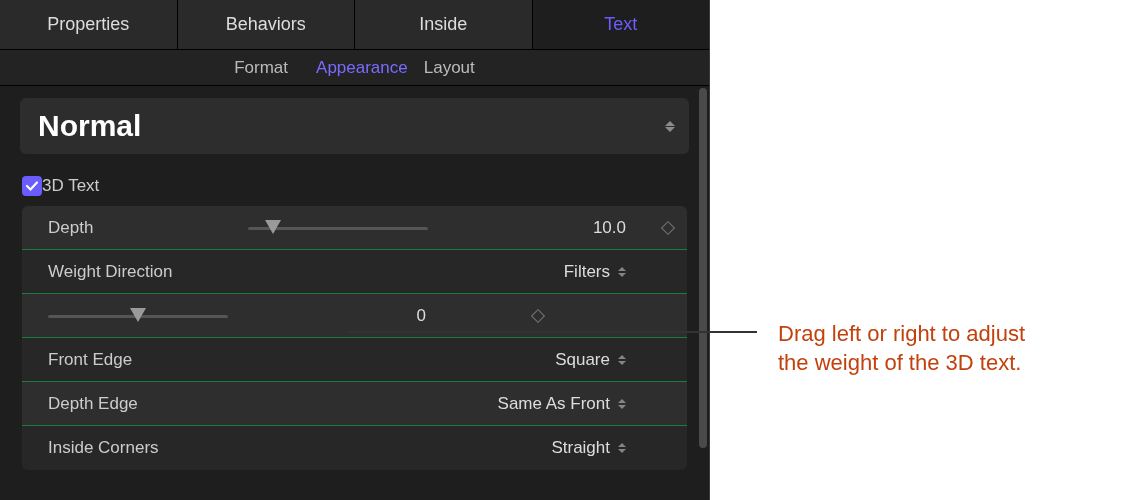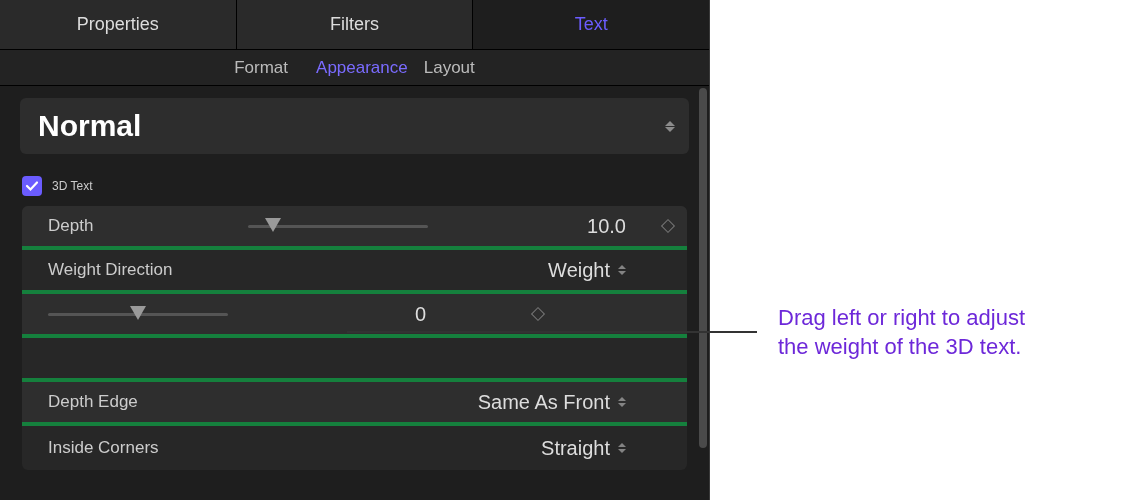--- a/index.html
+++ b/index.html
@@ -77,23 +77,22 @@
     .stepper-icon .up, .stepper-icon .down {
       width: 0; height: 0;
       border-left: 5px solid transparent;
       border-right: 5px solid transparent;
     }
     .stepper-icon .up { border-bottom: 5px solid #ccc; }
     .stepper-icon .down { border-top: 5px solid #ccc; }
     .section-header {
       display: flex;
       align-items: center;
-      gap: 10px;
       padding: 10px 20px 10px 22px;
-      font-size: 12px;
+      font-size: 17px;
     }
     .checkbox {
       width: 20px; height: 20px;
       background: #6b5cff;
       border-radius: 4px;
       display: flex;
       align-items: center;
       justify-content: center;
       cursor: pointer;
     }
@@ -103,21 +102,21 @@
       background: #272727;
       border-radius: 6px;
       overflow: hidden;
     }
     .param-row {
       display: grid;
       grid-template-columns: 200px 190px 200px 60px;
       align-items: center;
       height: 44px;
       padding: 0 8px 0 26px;
-      border-bottom: 4px solid #15803d;
+      border-bottom: 1px solid #15803d;
     }
     .param-row:last-child { border-bottom: none; }
     .param-row.alt { background: #2e2e2e; }
     .param-label {
       font-size: 17px;
       color: #ccc;
       white-space: nowrap;
     }
     .slider-cell {
       display: flex;
@@ -146,21 +145,21 @@
       border-right: 8px solid transparent;
       border-top: 14px solid #9a9a9a;
       transform: translateX(-8px);
     }
     .value-cell {
       display: flex;
       align-items: center;
       justify-content: flex-end;
       gap: 8px;
       padding-right: 12px;
-      font-size: 20px;
+      font-size: 17px;
       color: #ddd;
       cursor: ew-resize;
     }
     .value-cell.select { cursor: pointer; }
     .value-cell .small-stepper {
       display: flex;
       flex-direction: column;
       gap: 0px;
       opacity: 0.7;
     }
@@ -202,35 +201,36 @@
       position: absolute;
       top: 331px;
       left: 347px;
       width: 410px;
       height: 2px;
       background: #333;
     }
     .callout-text {
       position: absolute;
       left: 778px;
-      top: 304px;
+      top: 320px;
       font-size: 22px;
-      color: #6d28d9;
+      color: #c2410c;
       line-height: 1.3;
       white-space: pre-line;
     }
   </style>
 </head>
 <body>
 
 <div class="panel">
 
   <div class="main-tabs">
     <div class="main-tab">Properties</div>
-    <div class="main-tab">Filters</div>
+    <div class="main-tab">Behaviors</div>
+    <div class="main-tab">Inside</div>
     <div class="main-tab active">Text</div>
   </div>
 
   <div class="sub-tabs">
     <div class="sub-tab">Format</div>
     <div class="sub-tab active">Appearance</div>
     <div class="sub-tab">Layout</div>
   </div>
 
   <div class="style-dropdown">
@@ -265,21 +265,21 @@
       </div>
       <div class="keyframe-cell">
         <div class="keyframe-diamond"></div>
       </div>
     </div>
 
     <div class="param-row">
       <div class="param-label">Weight Direction</div>
       <div class="slider-cell"></div>
       <div class="value-cell select">
-        <span>Weight</span>
+        <span>Filters</span>
         <span class="small-stepper">
             <span class="u"></span>
             <span class="d"></span>
           </span>
       </div>
       <div class="keyframe-cell"></div>
     </div>
 
     <div class="param-row alt">
       <div class="slider-cell">
@@ -290,21 +290,29 @@
       </div>
       <div class="value-cell">
         <span>0</span>
       </div>
       <div class="keyframe-cell">
         <div class="keyframe-diamond"></div>
       </div>
     </div>
 
     <div class="param-row">
+      <div class="param-label">Front Edge</div>
       <div class="slider-cell"></div>
+      <div class="value-cell select">
+        <span>Square</span>
+        <span class="small-stepper">
+            <span class="u"></span>
+            <span class="d"></span>
+          </span>
+      </div>
       <div class="keyframe-cell"></div>
     </div>
 
     <div class="param-row alt">
       <div class="param-label">Depth Edge</div>
       <div class="slider-cell"></div>
       <div class="value-cell select">
         <span>Same As Front</span>
         <span class="small-stepper">
             <span class="u"></span>

